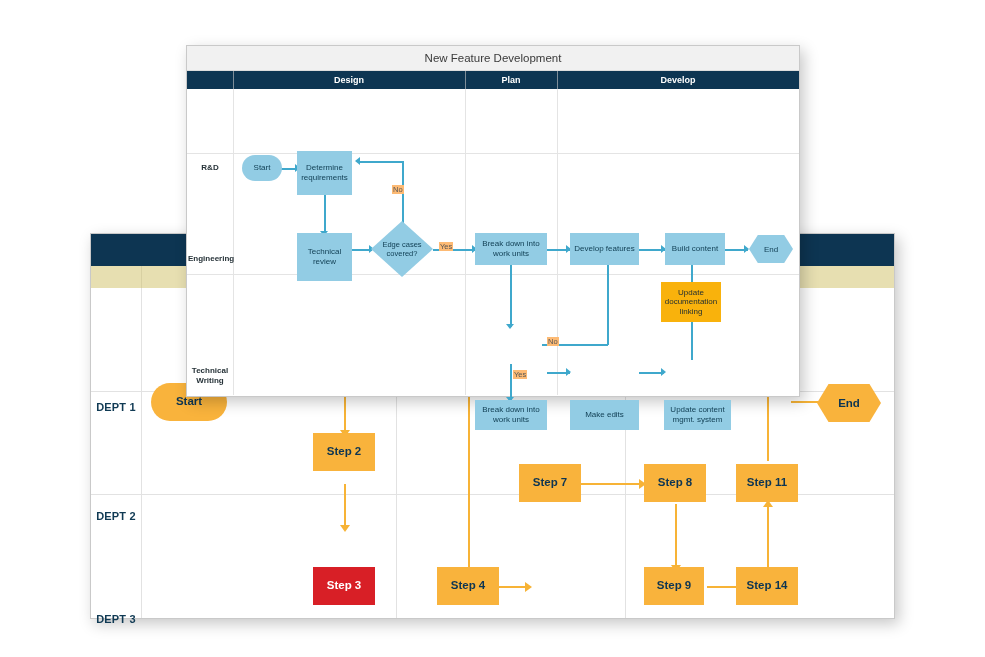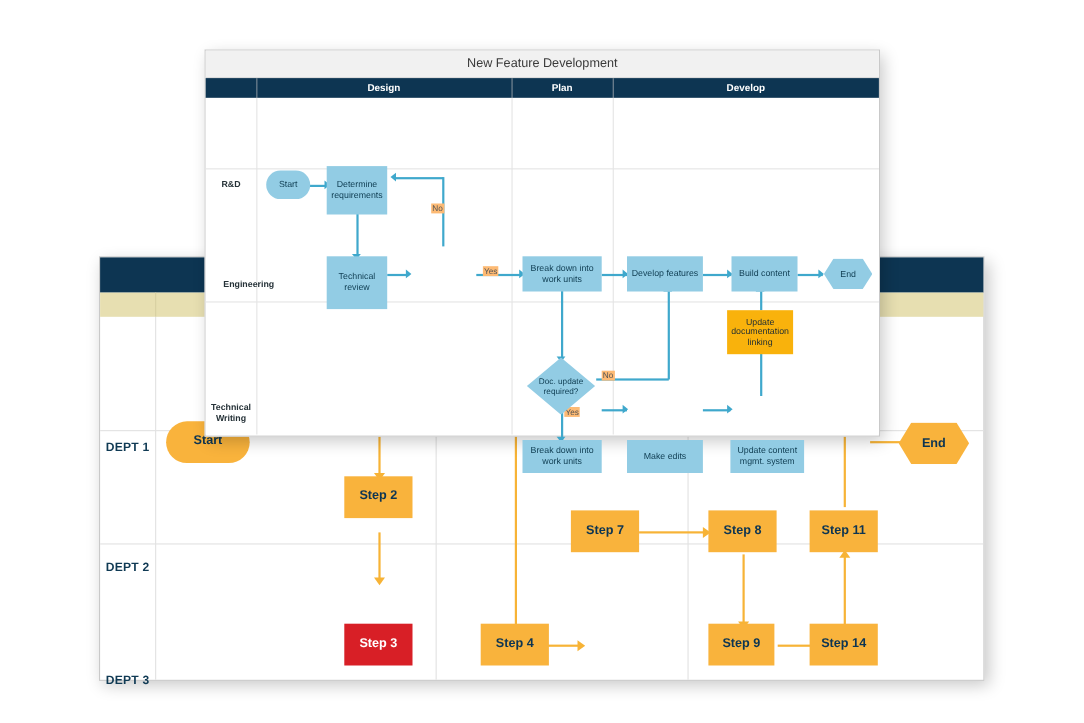--- a/index.html
+++ b/index.html
@@ -176,21 +176,21 @@
     <div class="fd-body">
 
       <div class="fd-vline" style="left:46px"></div>
       <div class="fd-vline" style="left:278px"></div>
       <div class="fd-vline" style="left:370px"></div>
 
       <div class="fd-hline" style="top:64px"></div>
       <div class="fd-hline" style="top:185px"></div>
 
       <div class="fd-lanelabel" style="left:1px;top:74px">R&amp;D</div>
-      <div class="fd-lanelabel" style="left:16px;top:165px">Engineering</div>
+      <div class="fd-lanelabel" style="left:1px;top:165px">Engineering</div>
       <div class="fd-lanelabel" style="left:1px;top:277px">Technical Writing</div>
 
       <div class="bh" style="left:93px;top:79px;width:17px"></div>
       <div class="barrow-r" style="left:108px;top:75px"></div>
 
       <div class="bv" style="left:137px;top:94px;height:51px"></div>
       <div class="barrow-d" style="left:133px;top:142px"></div>
 
       <div class="bh" style="left:165px;top:160px;width:20px"></div>
       <div class="barrow-r" style="left:182px;top:156px"></div>
@@ -236,35 +236,35 @@
 
       <div class="bv" style="left:504px;top:176px;height:17px"></div>
       <div class="barrow-u" style="left:500px;top:171px"></div>
 
       <div class="bnode pill" style="left:55px;top:66px;width:40px;height:26px">Start</div>
 
       <div class="bnode" style="left:110px;top:62px;width:55px;height:44px">Determine requirements</div>
 
       <div class="bnode" style="left:110px;top:144px;width:55px;height:48px">Technical review</div>
 
+      <div class="bdia-wrap" style="left:184px;top:132px;width:62px;height:56px">
+        <div class="shape"></div>
+        <div class="lbl">Edge cases covered?</div>
+      </div>
 
       <div class="bnode" style="left:288px;top:144px;width:72px;height:32px">Break down into work units</div>
 
       <div class="bnode" style="left:383px;top:144px;width:69px;height:32px">Develop features</div>
 
       <div class="bnode" style="left:478px;top:144px;width:60px;height:32px">Build content</div>
 
       <div class="bhex" style="left:562px;top:146px;width:44px;height:28px">End</div>
 
       <div class="bnode orange" style="left:474px;top:193px;width:60px;height:40px">Update documentation linking</div>
 
-      <div class="bdia-wrap" style="left:292px;top:236px;width:62px;height:52px">
-        <div class="shape"></div>
-        <div class="lbl">Doc. update required?</div>
-      </div>
 
       <div class="bnode" style="left:288px;top:311px;width:72px;height:30px">Break down into work units</div>
 
       <div class="bnode" style="left:383px;top:311px;width:69px;height:30px">Make edits</div>
 
       <div class="bnode" style="left:477px;top:311px;width:67px;height:30px">Update content mgmt. system</div>
     </div>
   </div>
 
 </div>

